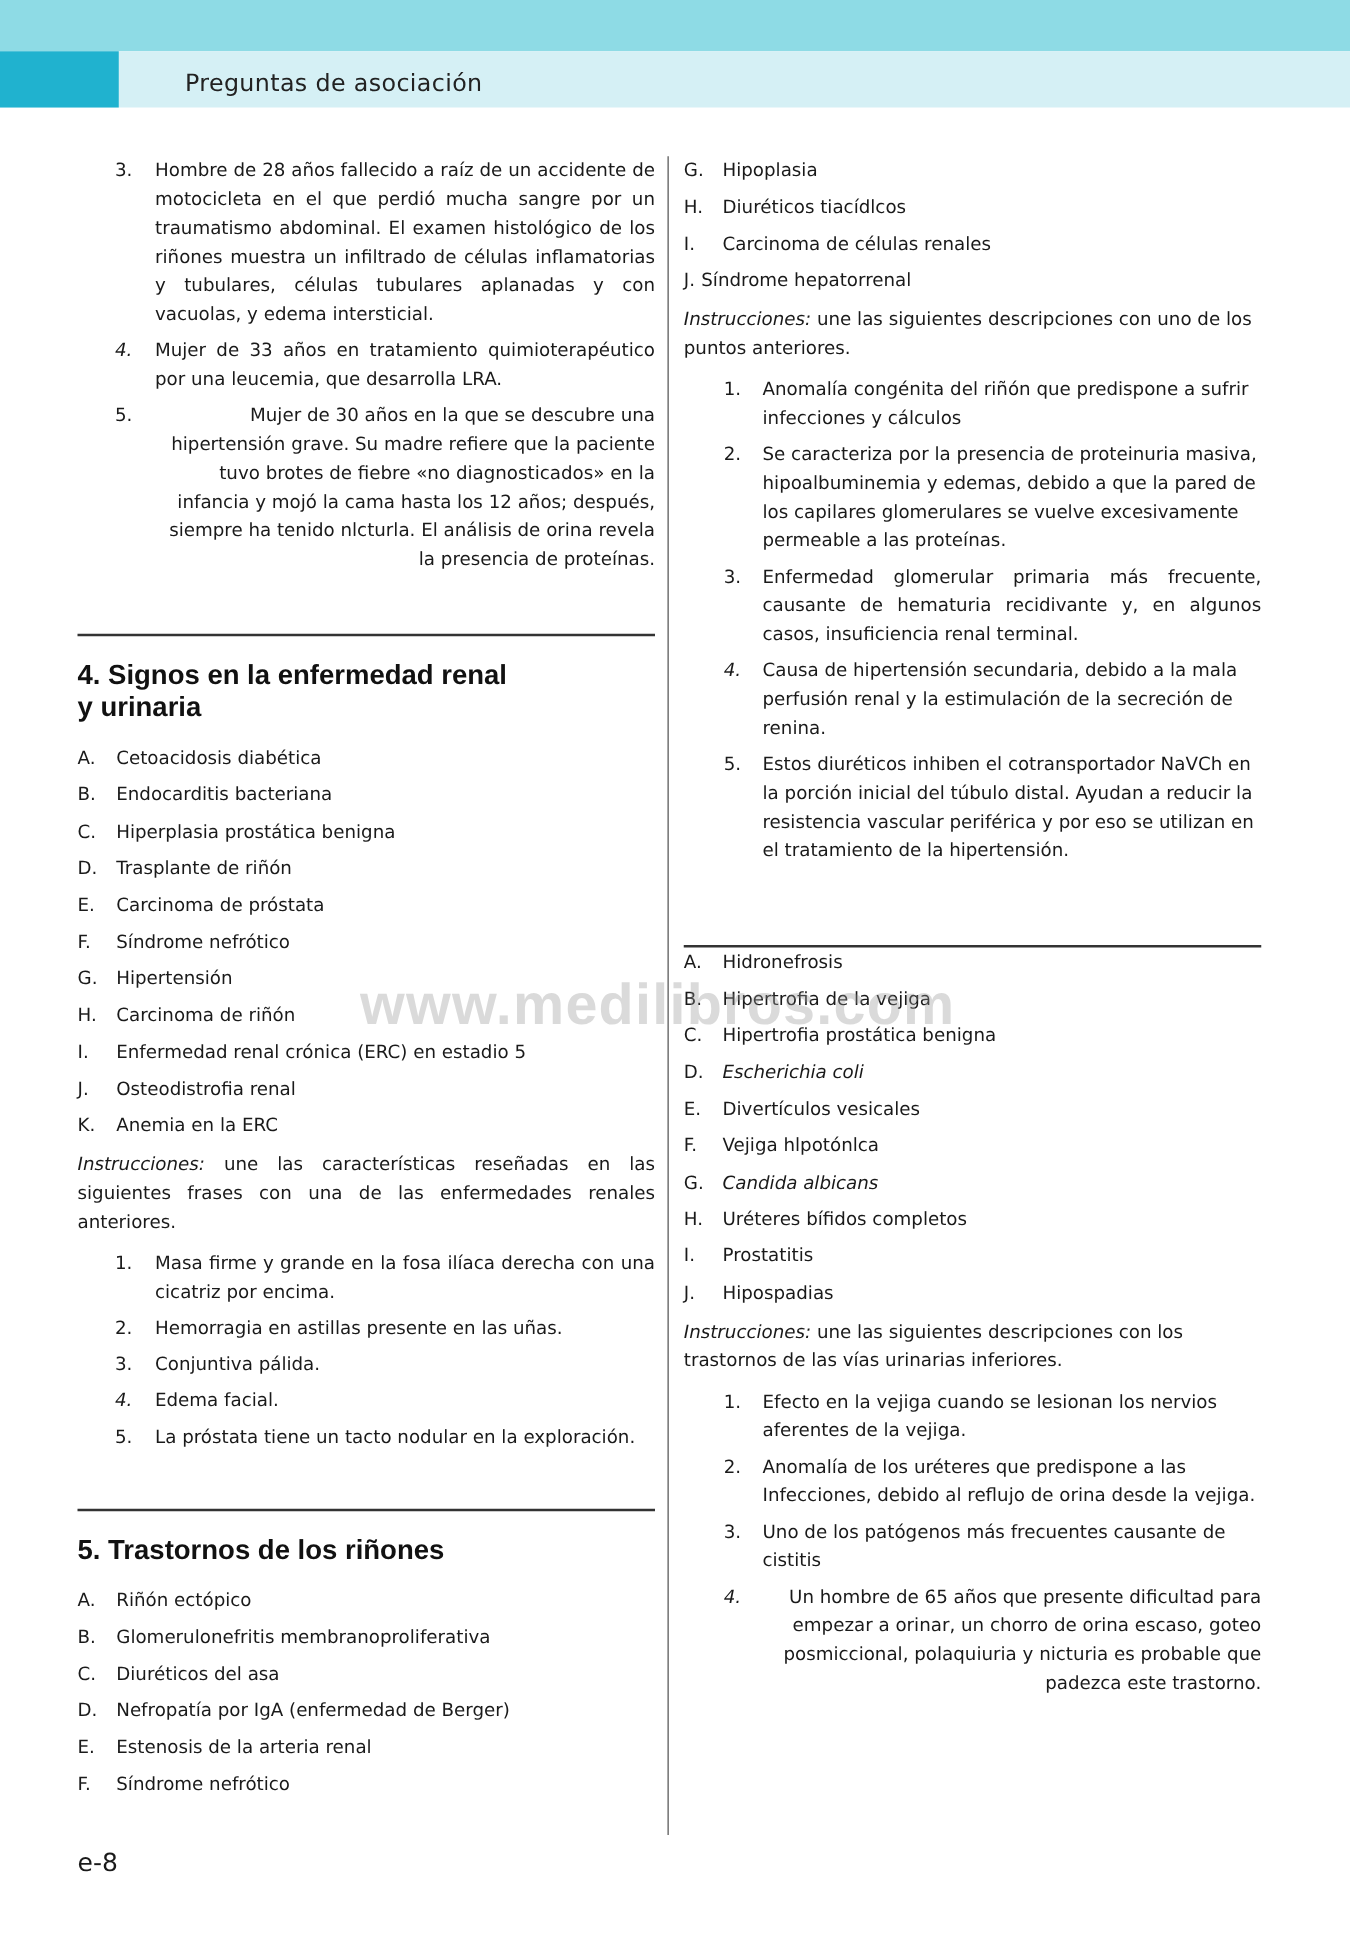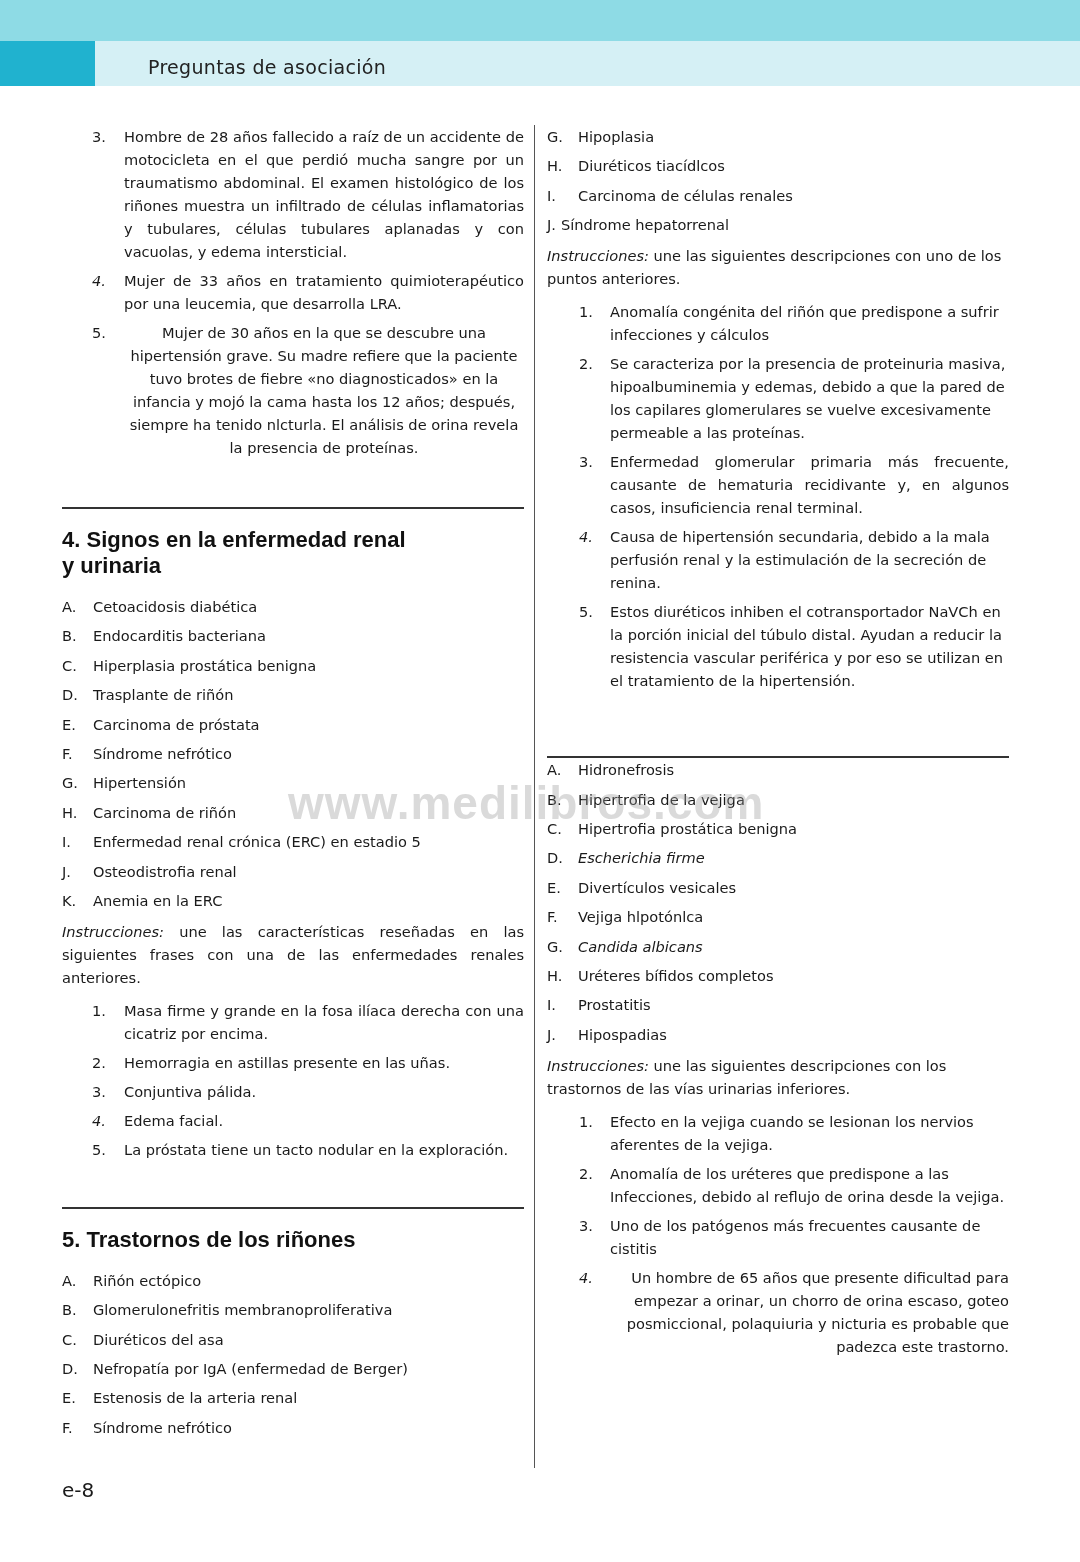--- a/index.html
+++ b/index.html
@@ -53,21 +53,21 @@
     <div class="q">
         <span class="num">3.</span>
         <span class="txt">Hombre de 28 años fallecido a raíz de un accidente de motocicleta en el que perdió mucha sangre por un traumatismo abdominal. El examen histológico de los riñones muestra un infiltrado de células inflamatorias y tubulares, células tubulares aplanadas y con vacuolas, y edema intersticial.</span>
       </div>
     <div class="q">
         <span class="num it">4.</span>
         <span class="txt">Mujer de 33 años en tratamiento quimioterapéutico por una leucemia, que desarrolla LRA.</span>
       </div>
     <div class="q">
         <span class="num">5.</span>
-        <span class="txt" style="text-align:center">Mujer de 30 años en la que se descubre una hipertensión grave. Su madre refiere que la paciente tuvo brotes de fiebre «no diagnosticados» en la infancia y mojó la cama hasta los 12 años; después, siempre ha tenido nlcturla. El análisis de orina revela la presencia de proteínas.</span>
+        <span class="txt" style="text-align:right">Mujer de 30 años en la que se descubre una hipertensión grave. Su madre refiere que la paciente tuvo brotes de fiebre «no diagnosticados» en la infancia y mojó la cama hasta los 12 años; después, siempre ha tenido nlcturla. El análisis de orina revela la presencia de proteínas.</span>
       </div>
   </div>
 
   <div style="height:42px"></div>
   <div class="rule"></div>
   <div class="sec-title" style="width:360px">4. Signos en la enfermedad renal y urinaria</div>
 
   <div>
     <div class="opt">
         <span class="letter">A.</span>
@@ -228,21 +228,21 @@
     <div class="opt">
         <span class="letter">B.</span>
         <span class="label">Hipertrofia de la vejiga</span>
       </div>
     <div class="opt">
         <span class="letter">C.</span>
         <span class="label">Hipertrofia prostática benigna</span>
       </div>
     <div class="opt">
         <span class="letter">D.</span>
-        <span class="label it">Escherichia firme</span>
+        <span class="label it">Escherichia coli</span>
       </div>
     <div class="opt">
         <span class="letter">E.</span>
         <span class="label">Divertículos vesicales</span>
       </div>
     <div class="opt">
         <span class="letter">F.</span>
         <span class="label">Vejiga hlpotónlca</span>
       </div>
     <div class="opt">

